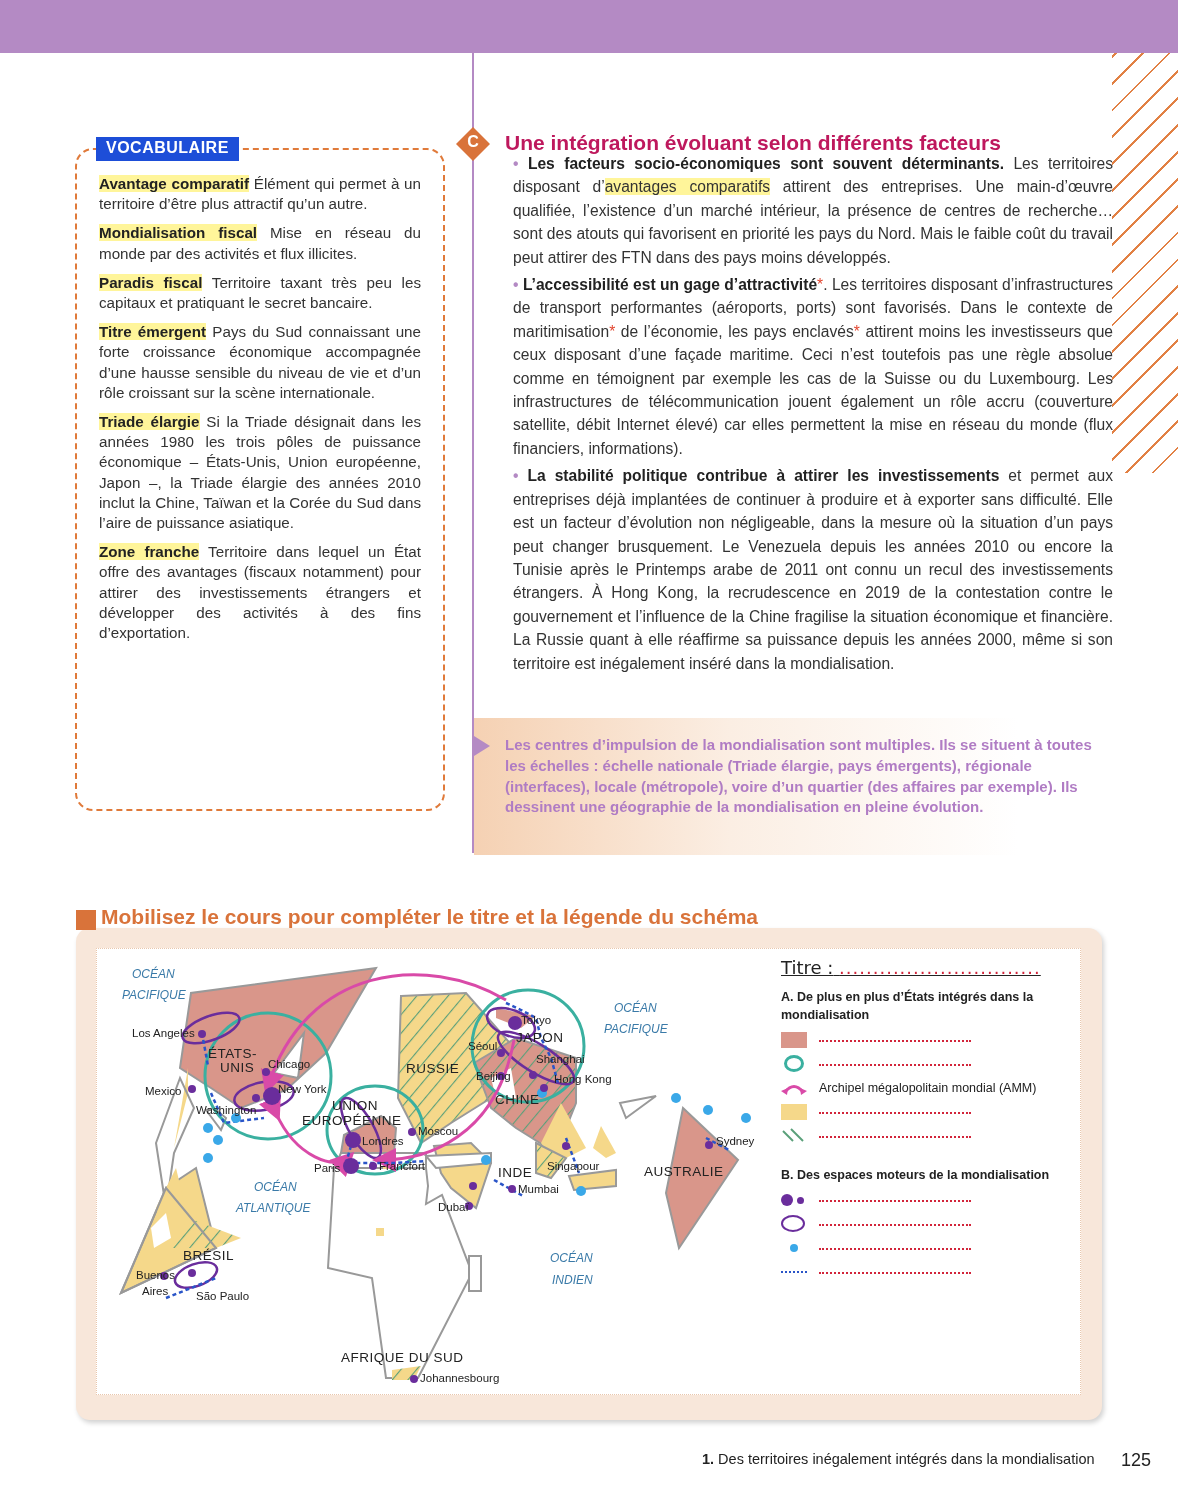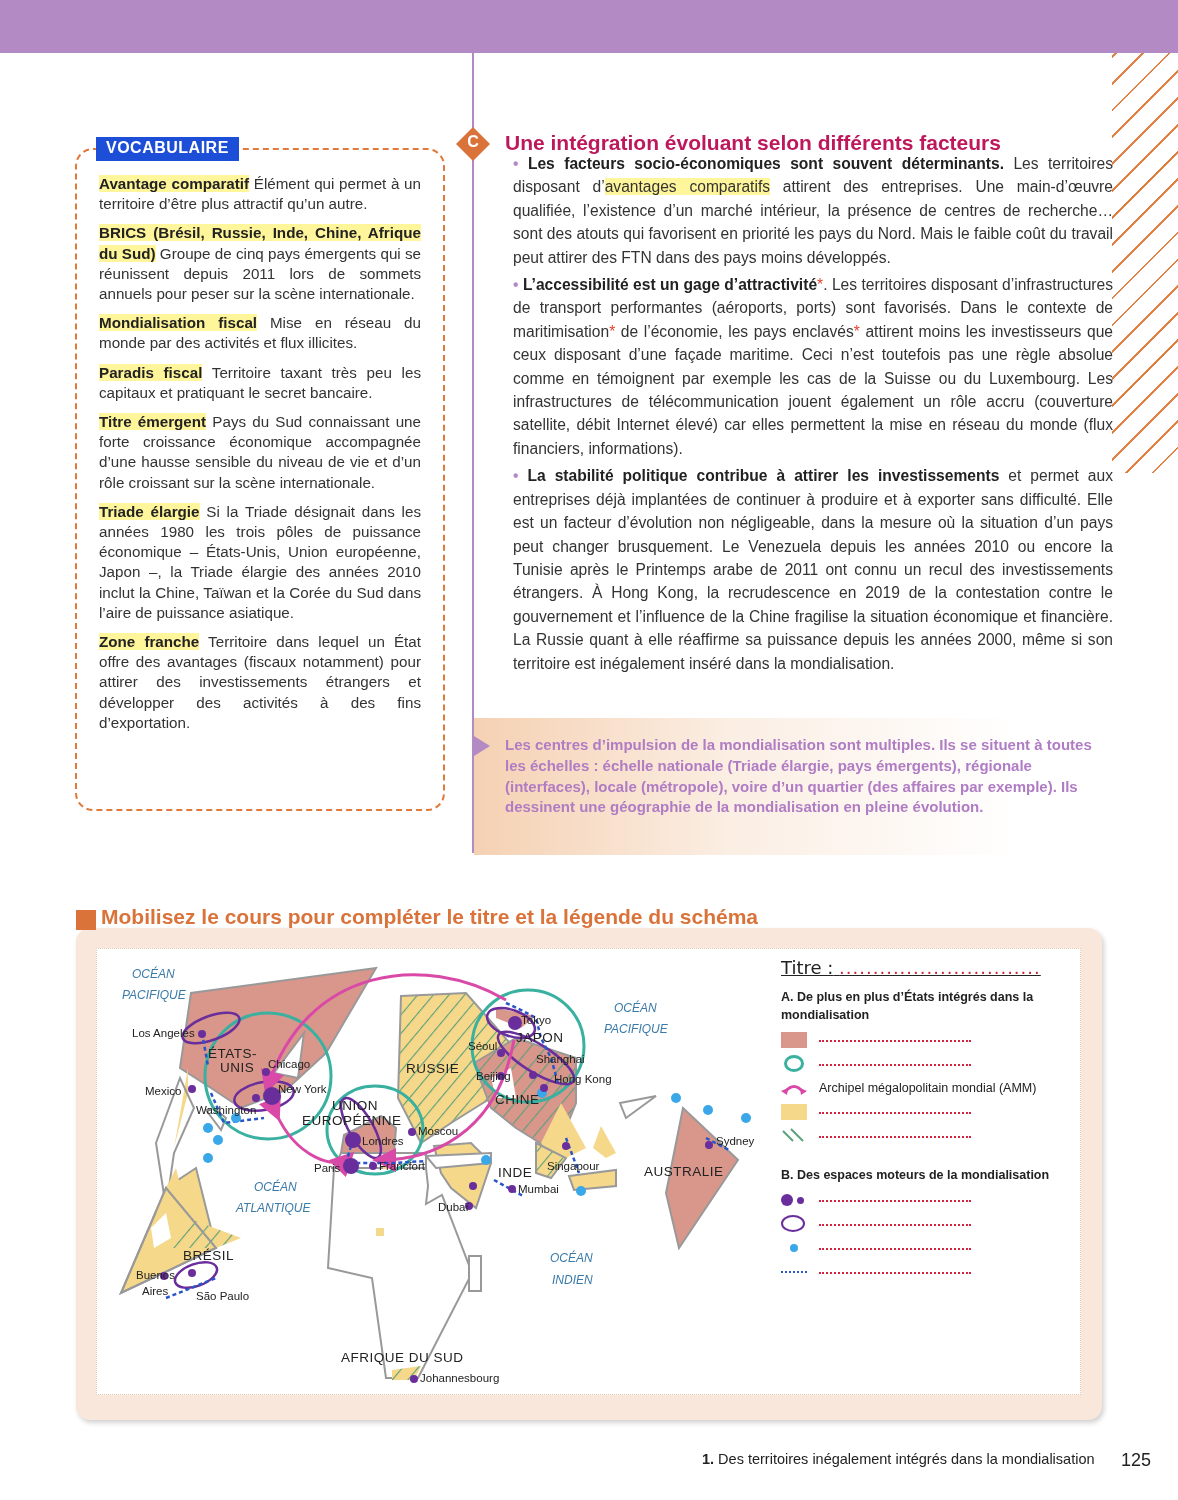--- a/index.html
+++ b/index.html
@@ -65,21 +65,20 @@
 </head>
 <body>
 
 <div class="top-band"></div>
 <div class="hatch-deco"></div>
 <div class="col-divider"></div>
 
 <div class="vocab">
   <div style="height:6px"></div>
   <p class="vocab-entry"><span class="vocab-term">Avantage comparatif</span><span> Élément qui permet à un territoire d’être plus attractif qu’un autre.</span></p>
-  <p class="vocab-entry"><span class="vocab-term">BRICS (Brésil, Russie, Inde, Chine, Afrique du Sud)</span><span> Groupe de cinq pays émergents qui se réunissent depuis 2011 lors de sommets annuels pour peser sur la scène internationale.</span></p>
   <p class="vocab-entry"><span class="vocab-term">Mondialisation fiscal</span><span> Mise en réseau du monde par des activités et flux illicites.</span></p>
   <p class="vocab-entry"><span class="vocab-term">Paradis fiscal</span><span> Territoire taxant très peu les capitaux et pratiquant le secret bancaire.</span></p>
   <p class="vocab-entry"><span class="vocab-term">Titre émergent</span><span> Pays du Sud connaissant une forte croissance économique accompagnée d’une hausse sensible du niveau de vie et d’un rôle croissant sur la scène internationale.</span></p>
   <p class="vocab-entry"><span class="vocab-term">Triade élargie</span><span> Si la Triade désignait dans les années 1980 les trois pôles de puissance économique – États-Unis, Union européenne, Japon –, la Triade élargie des années 2010 inclut la Chine, Taïwan et la Corée du Sud dans l’aire de puissance asiatique.</span></p>
   <p class="vocab-entry"><span class="vocab-term">Zone franche</span><span> Territoire dans lequel un État offre des avantages (fiscaux notamment) pour attirer des investissements étrangers et développer des activités à des fins d’exportation.</span></p>
 </div>
 <div class="vocab-tag">VOCABULAIRE</div>
 
 <div class="sec-badge">
   <div class="diamond"></div>

